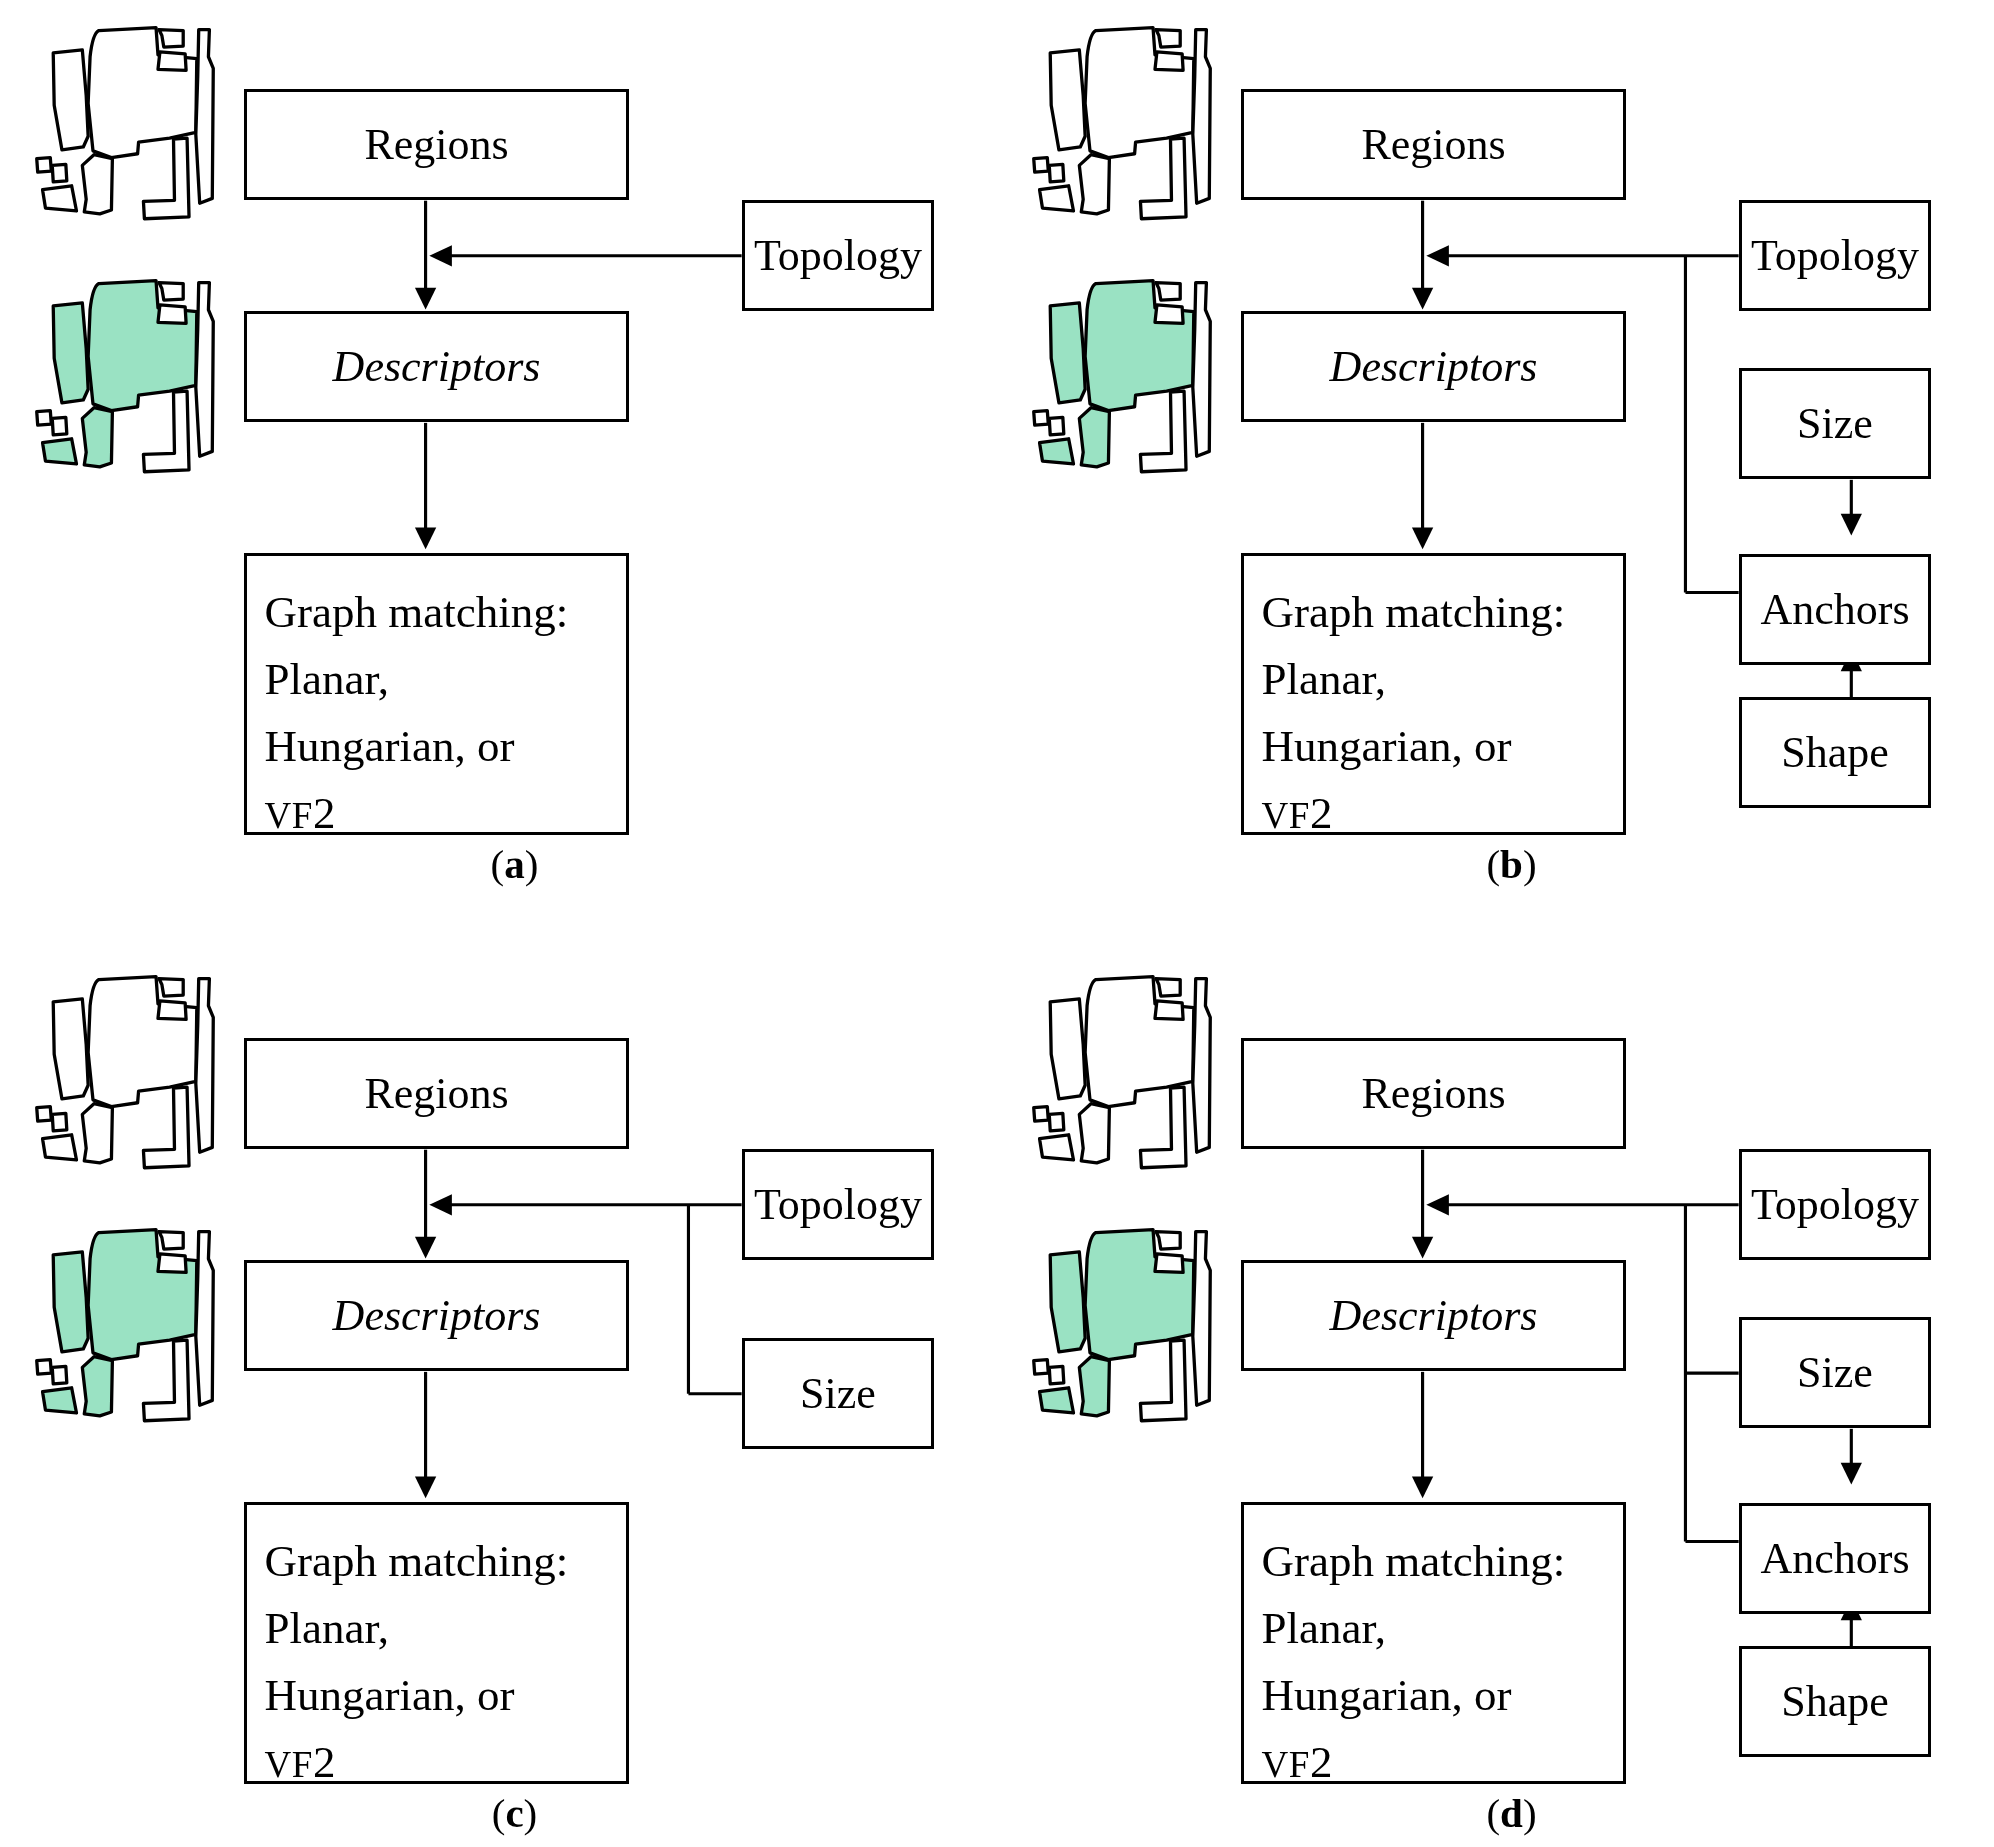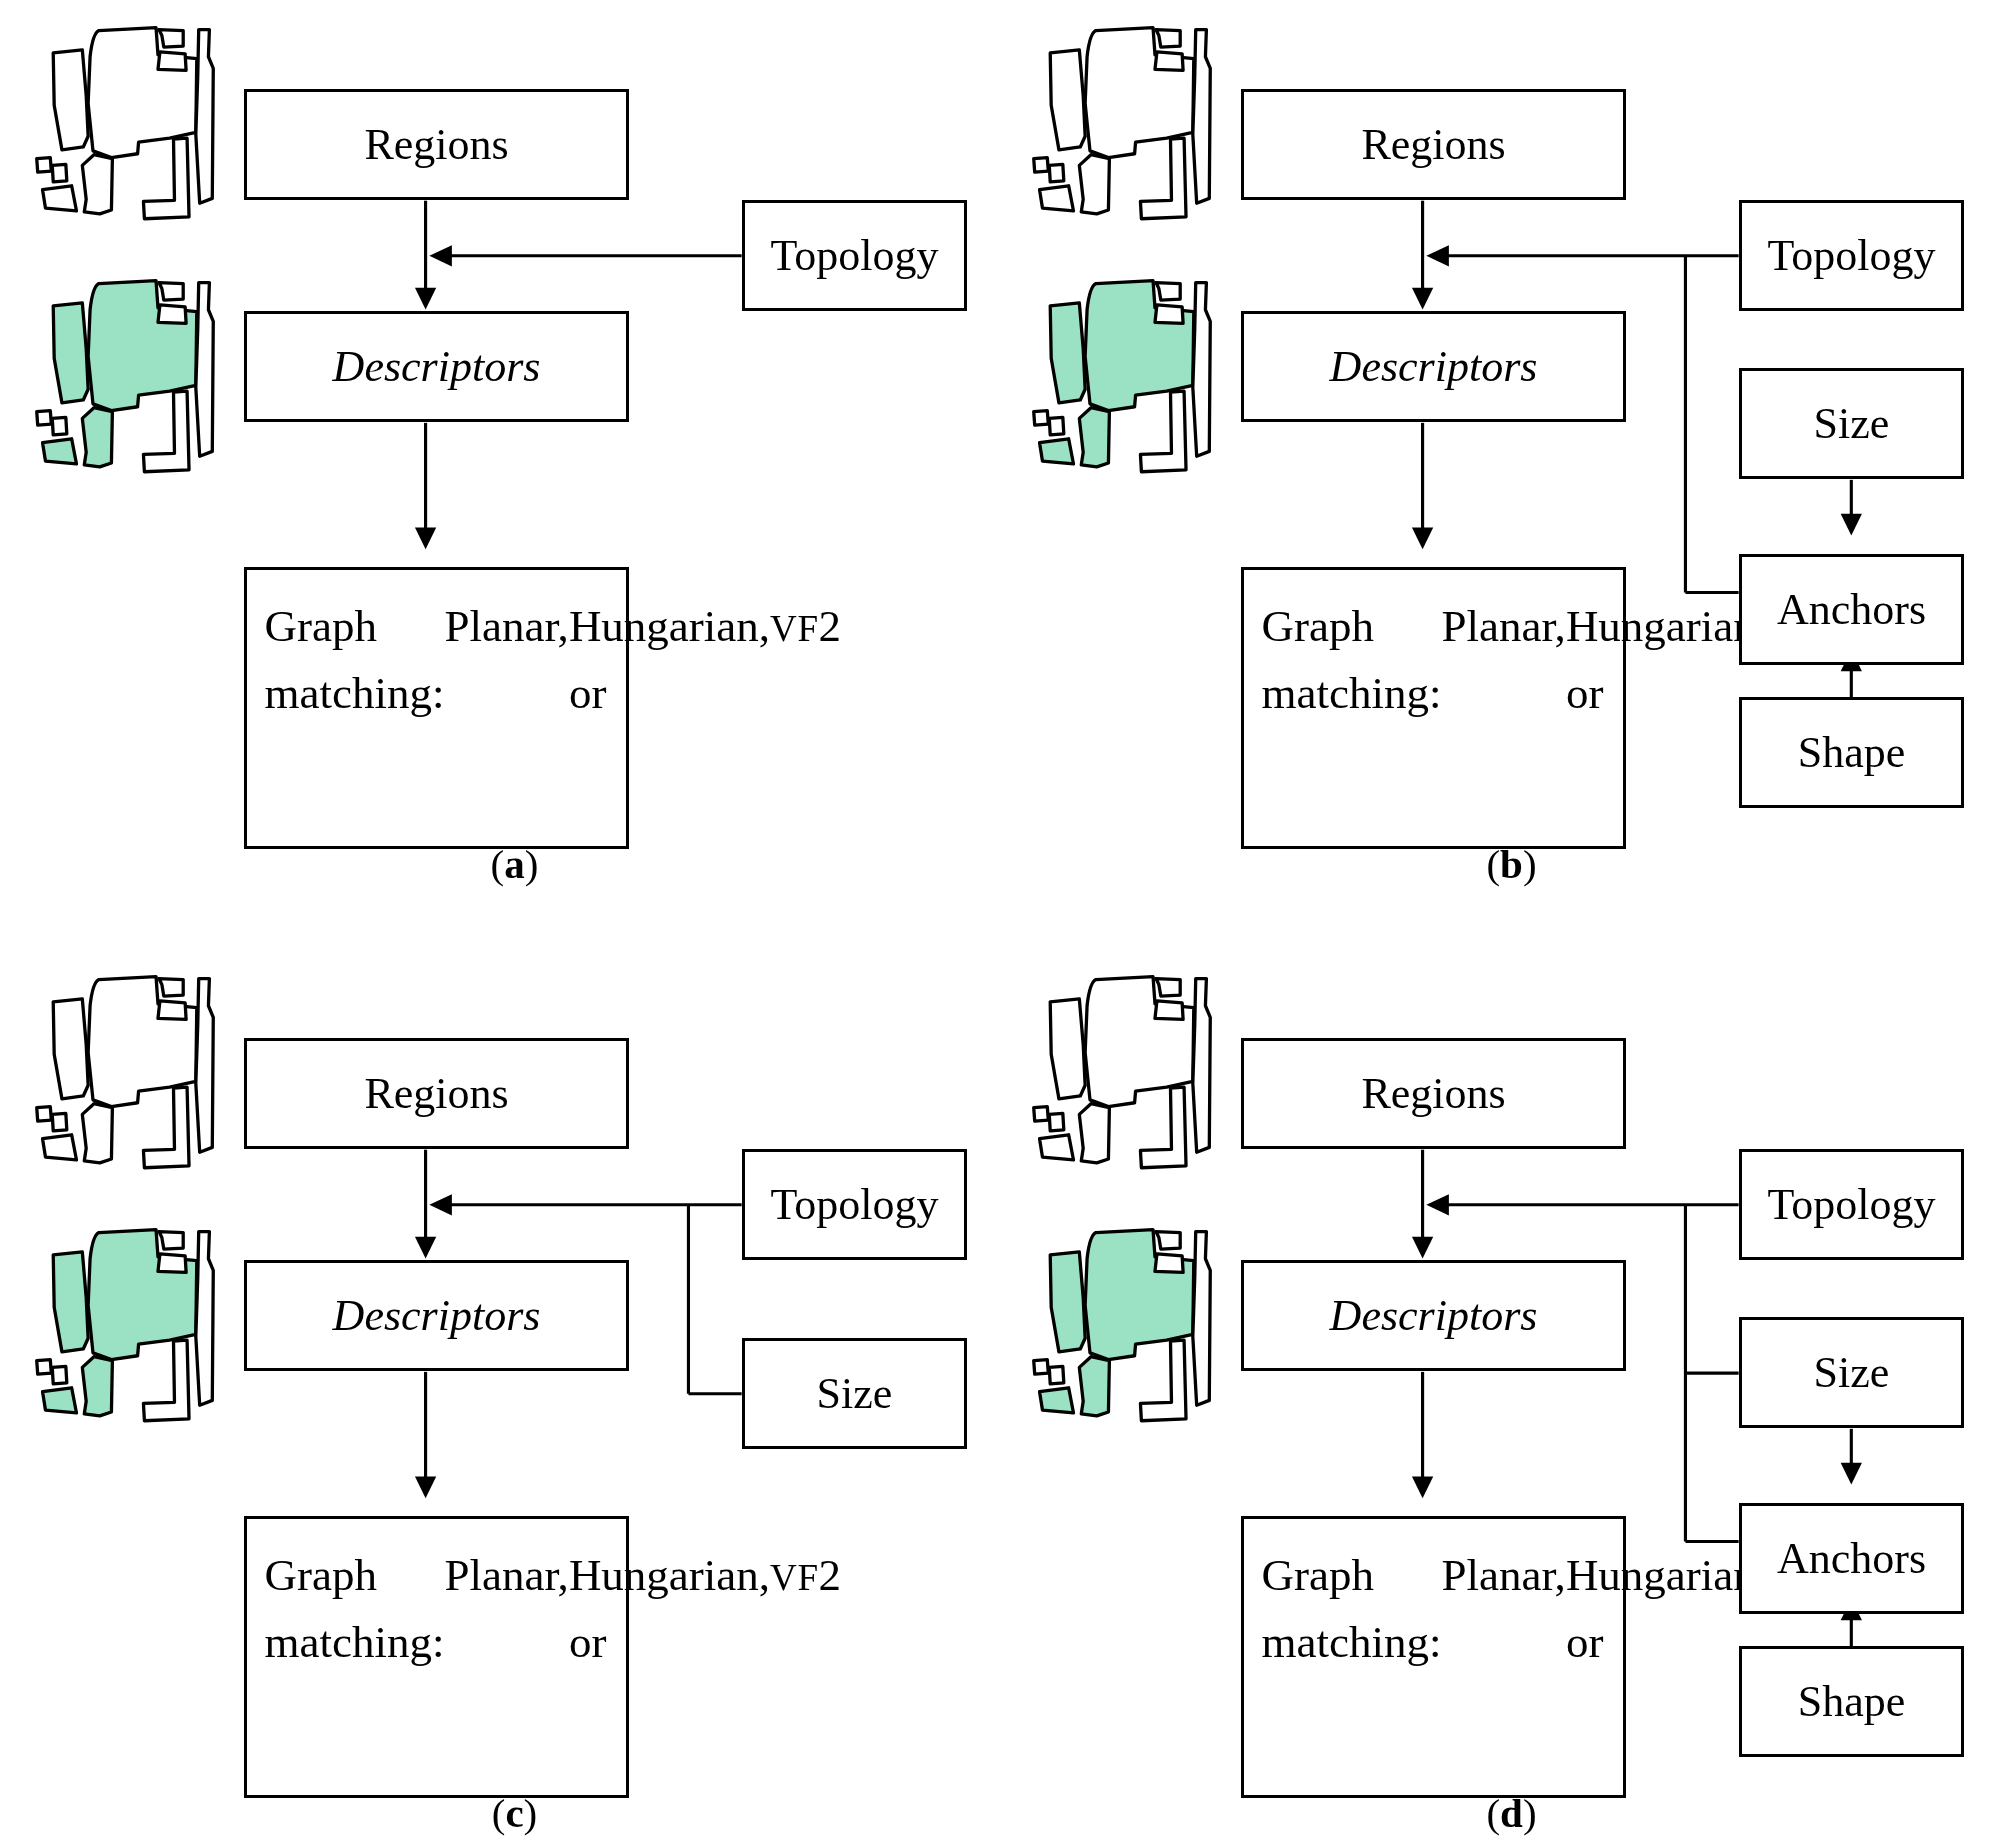--- a/index.html
+++ b/index.html
@@ -8,24 +8,24 @@
   .panel{position:absolute;width:997px;height:924px;}
   #panel-a{left:0;top:0;}
   #panel-b{left:997px;top:0;}
   #panel-c{left:0;top:949px;}
   #panel-d{left:997px;top:949px;}
 
   .box{position:absolute;box-sizing:border-box;border:3.1px solid #000;background:#fff;
        display:flex;align-items:center;justify-content:center;
        font-size:44px;white-space:nowrap;}
   .box.main{left:244px;width:385px;}
-  .box.side{left:742px;width:225px;height:111px;text-align:center;}
+  .box.side{left:742px;width:192px;height:111px;text-align:center;}
   .regions{top:89px;height:111px;}
   .descriptors{top:311px;height:111px;font-style:italic;}
-  .graphbox{top:567px;height:282px;align-items:flex-start;
+  .graphbox{top:553px;height:282px;flex-direction:column;align-items:flex-start;
             justify-content:flex-start;padding:22.5px 6.3px 0 17.5px;
             font-size:45px;line-height:67px;white-space:normal;}
   .topology{top:200px;}
   .size-bd{top:368px;}
   .anchors-bd{top:554px;}
   .shape-bd{top:697px;}
   .size-c{top:389px;}
 
   .vf{font-size:37px;letter-spacing:0.6px;}
 

